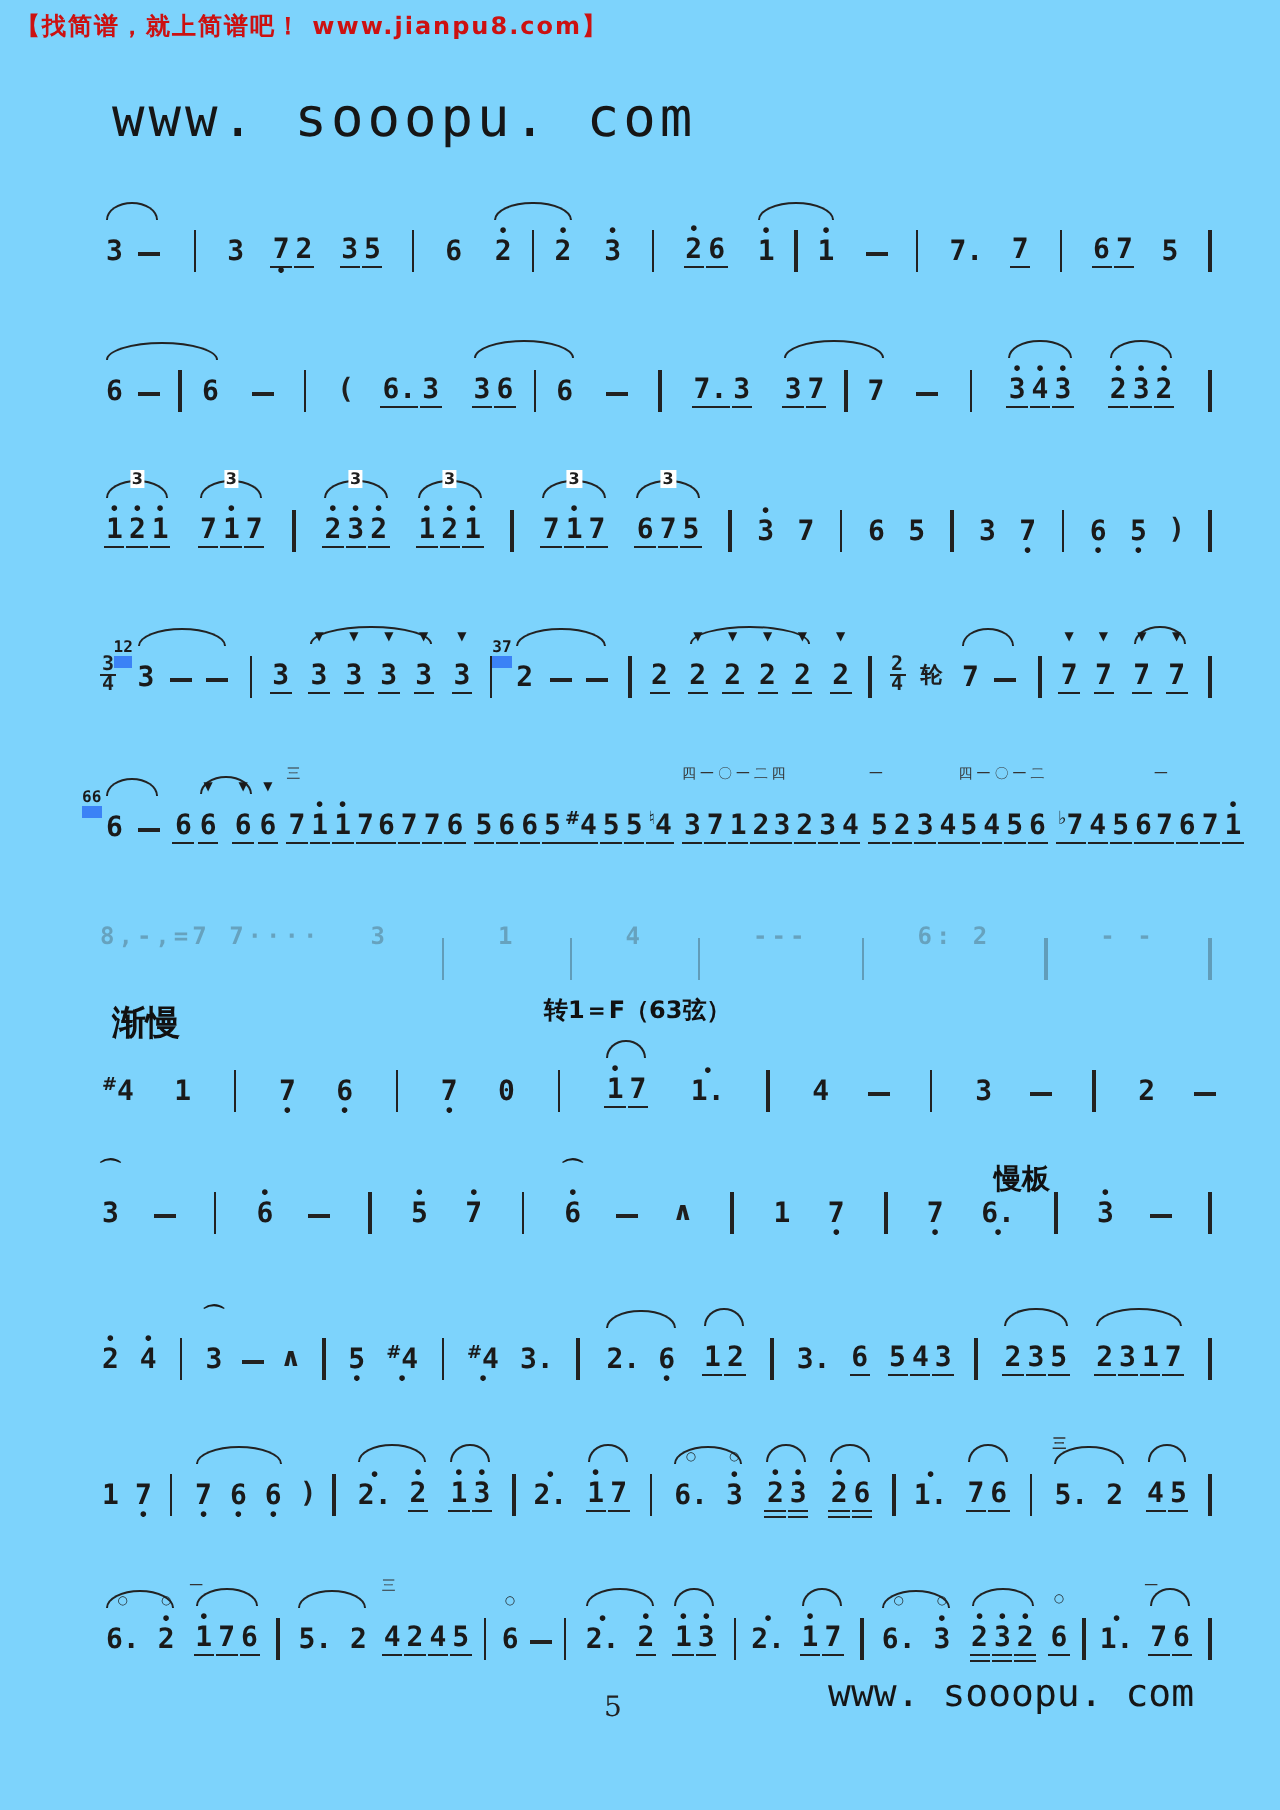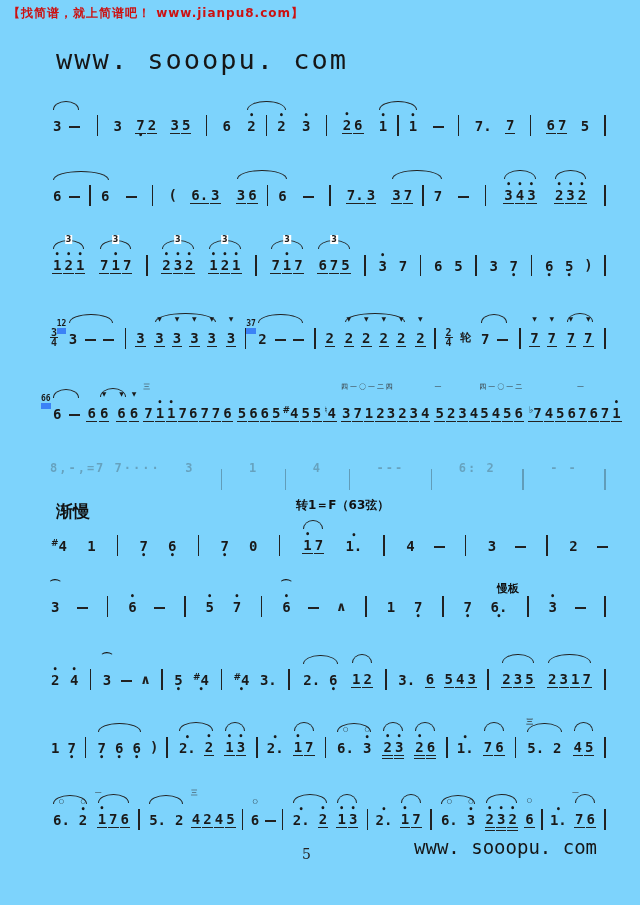--- a/index.html
+++ b/index.html
@@ -4,22 +4,22 @@
 <style>
   html,body{margin:0;padding:0;background:#e8e8e8;}
   .page{position:relative;width:640px;height:905px;background:#7dd3fc;overflow:hidden;
         font-family:"DejaVu Sans",sans-serif;color:#1f1f1f;box-shadow:0 0 4px #bbb;}
   .promo{position:absolute;top:5px;left:8px;font:bold 12px "DejaVu Sans",sans-serif;color:#cc1111;letter-spacing:1px;}
   .wm-top{position:absolute;top:44px;left:56px;font:400 27px "DejaVu Sans Mono",monospace;color:#161616;letter-spacing:2px;}
   .wm-bottom{position:absolute;top:836px;left:414px;font:400 19px "DejaVu Sans Mono",monospace;color:#161616;}
   .pageno{position:absolute;top:846px;left:302px;font:400 14px "DejaVu Serif",serif;color:#222;}
   .ann{position:absolute;font:bold 12px "DejaVu Sans",sans-serif;color:#111;}
   #ann-ritard{top:500px;left:56px;font-size:17px;}
-  #ann-key{top:497px;left:296px;}
-  #ann-tempo{top:581px;left:497px;font-size:11px;}
+  #ann-key{top:497px;left:272px;}
+  #ann-tempo{top:581px;left:497px;font-size:14px;}
 
   .mline{position:absolute;left:50px;width:558px;display:flex;justify-content:space-between;
          align-items:flex-end;padding-top:18px;}
   .faintline{opacity:.30;}
 
   .note{position:relative;display:inline-flex;flex-direction:column;align-items:center;
         font:bold 14px "DejaVu Sans Mono",monospace;color:#1a1a1a;}
   .dt{height:5px;line-height:4px;font-size:8px;}
   .core{position:relative;line-height:15px;padding:0 1px;white-space:nowrap;}
   .u1 .core{border-bottom:1.5px solid #222;}

